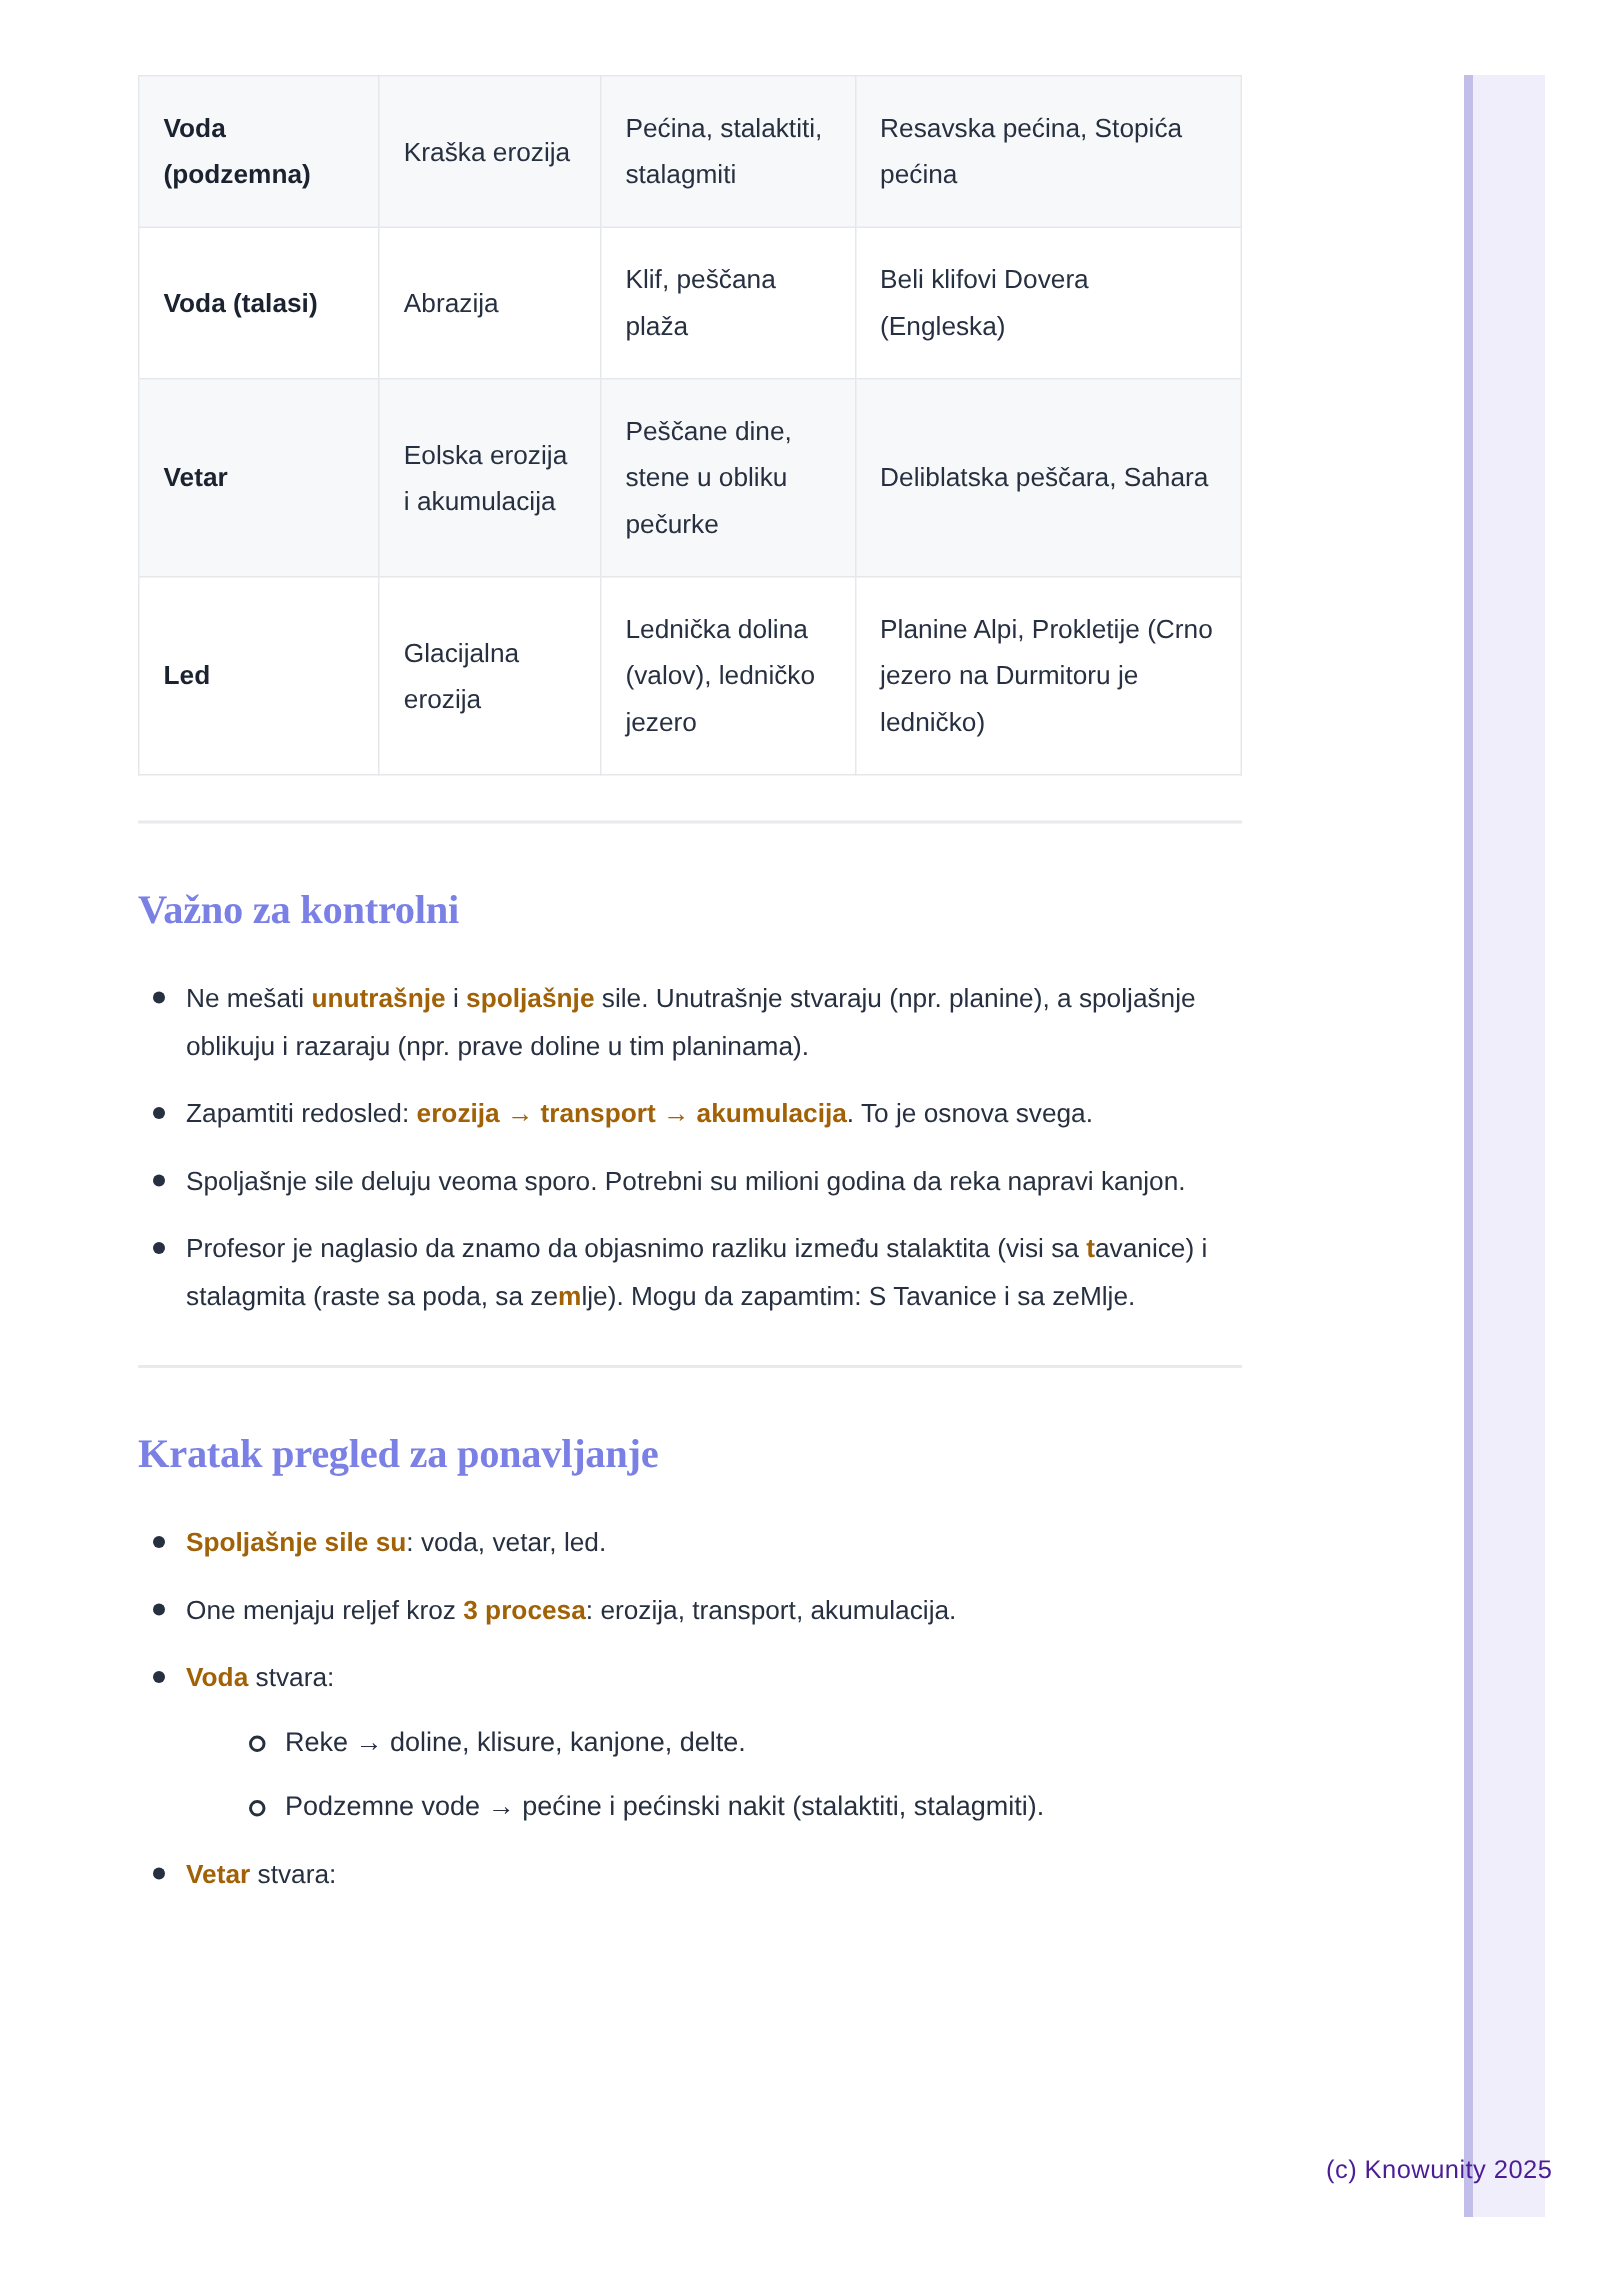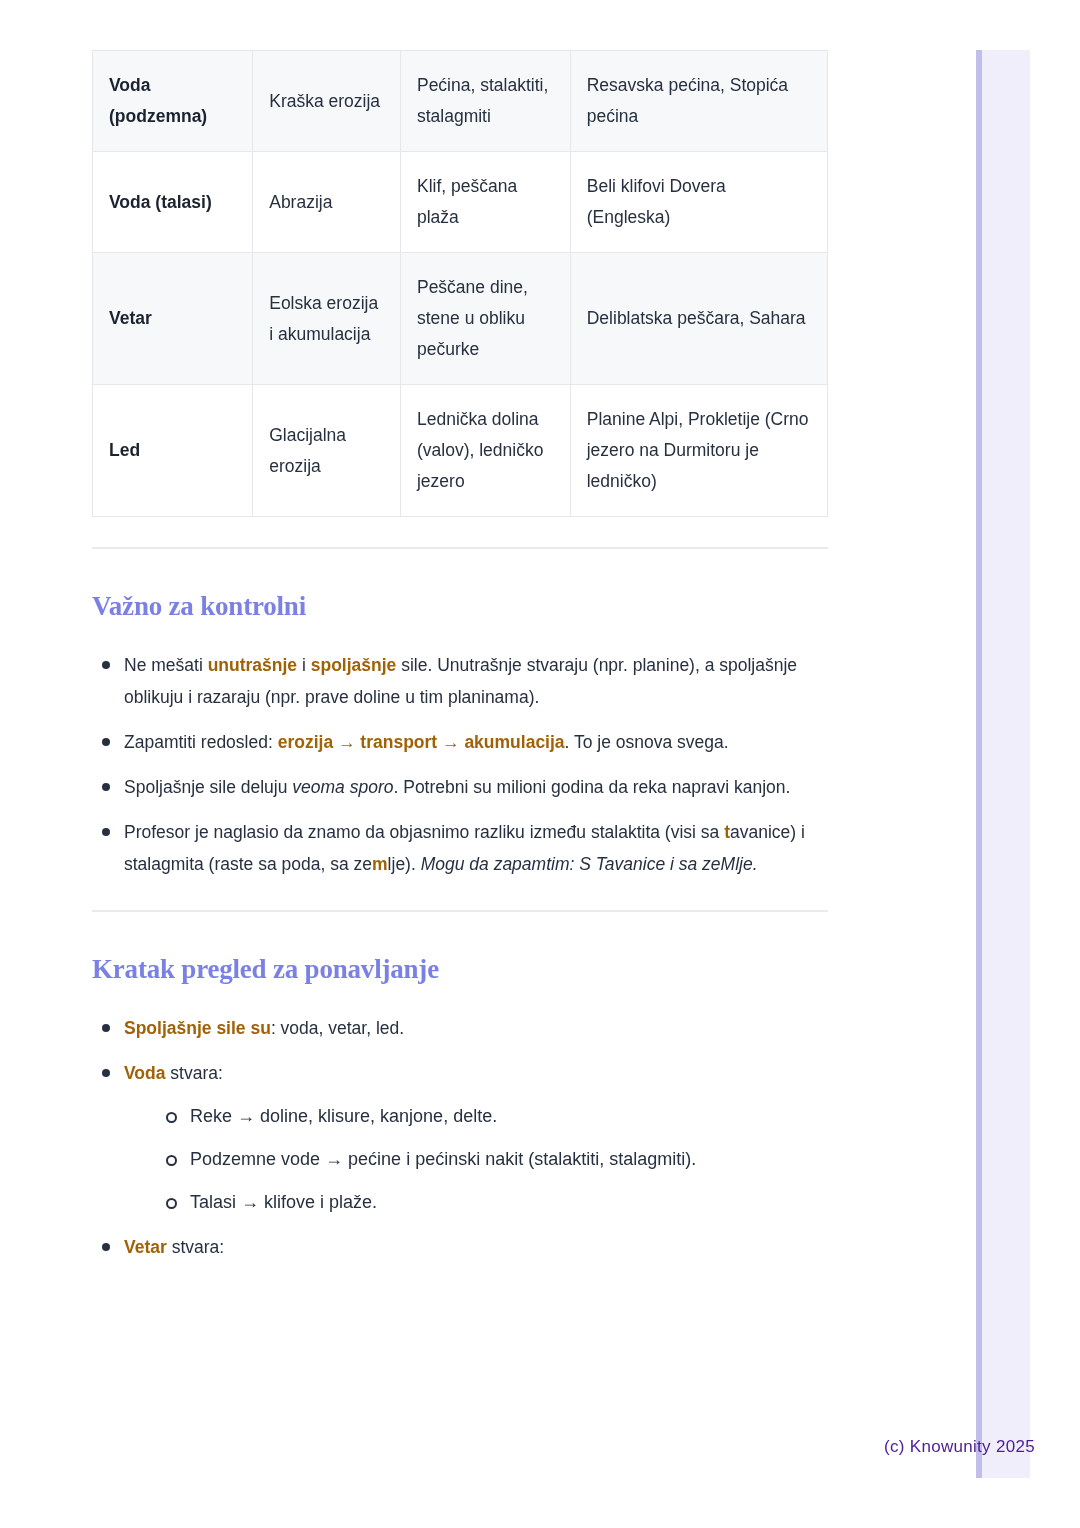--- a/index.html
+++ b/index.html
@@ -40,21 +40,21 @@
   ul.sublist{list-style:none;margin:11px 0 12px;padding:0 0 0 34px;}
   ul.sublist>li{
     position:relative;padding-left:32px;margin:11px 0 11px;
     font-size:18px;line-height:32px;
   }
   ul.sublist>li>.ring{
     position:absolute;left:8px;top:12px;width:7px;height:7px;
     border-radius:50%;border:2px solid #273040;background:transparent;
   }
   .run-b{font-weight:700;color:#a16207;}
-  .run-i{font-style:italic;margin-top:25px;}
+  .run-i{margin-top:25px;}
 
   
   .scroll-strip{
     position:absolute;left:982px;top:50px;width:48px;height:1428px;
     background:var(--strip-track,#efeefa);
   }
   .scroll-thumb{
     position:absolute;left:976px;top:50px;width:6px;height:1428px;
     background:var(--strip-thumb,#c2beea);
   }
@@ -113,24 +113,24 @@
       <li><span class="dot"></span><span>Spoljašnje sile deluju </span><span class="run-i">veoma sporo</span><span>. Potrebni su milioni godina da reka napravi kanjon.</span></li>
       <li><span class="dot"></span><span>Profesor je naglasio da znamo da objasnimo razliku između stalaktita (visi sa </span><span class="run-b">t</span><span>avanice) i stalagmita (raste sa poda, sa ze</span><span class="run-b">m</span><span>lje). </span><span class="run-i">Mogu da zapamtim: S Tavanice i sa zeMlje.</span></li>
     </ul>
 
   <hr class="divider">
 
   <h2 class="sec-title">Kratak pregled za ponavljanje</h2>
 
   <ul class="blist">
       <li><span class="dot"></span><span class="run-b">Spoljašnje sile su</span><span>: voda, vetar, led.</span></li>
+      <li><span class="dot"></span><span>One menjaju reljef kroz </span><span class="run-b">3 procesa</span><span>: erozija, transport, akumulacija.</span></li>
       <li><span class="dot"></span><span class="run-b">Voda</span><span> stvara:</span><ul class="sublist">
           <li><span class="ring"></span><span>Reke → doline, klisure, kanjone, delte.</span></li>
           <li><span class="ring"></span><span>Podzemne vode → pećine i pećinski nakit (stalaktiti, stalagmiti).</span></li>
-          <li><span class="ring"></span><span>Talasi → klifove i plaže.</span></li>
         </ul></li>
       <li><span class="dot"></span><span class="run-b">Vetar</span><span> stvara:</span></li>
     </ul>
 
 </div>
 
 <div class="scroll-strip"></div>
 <div class="scroll-thumb"></div>
 
 <div class="footer-copy">(c) Knowunity 2025</div>

